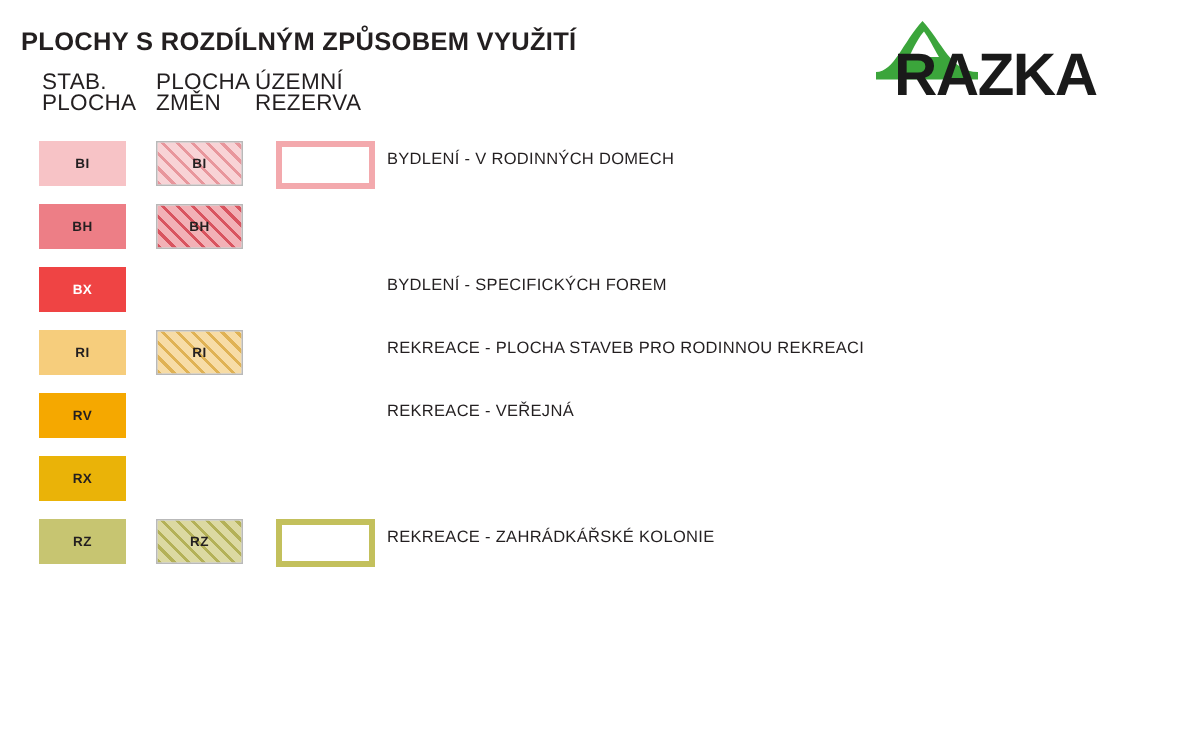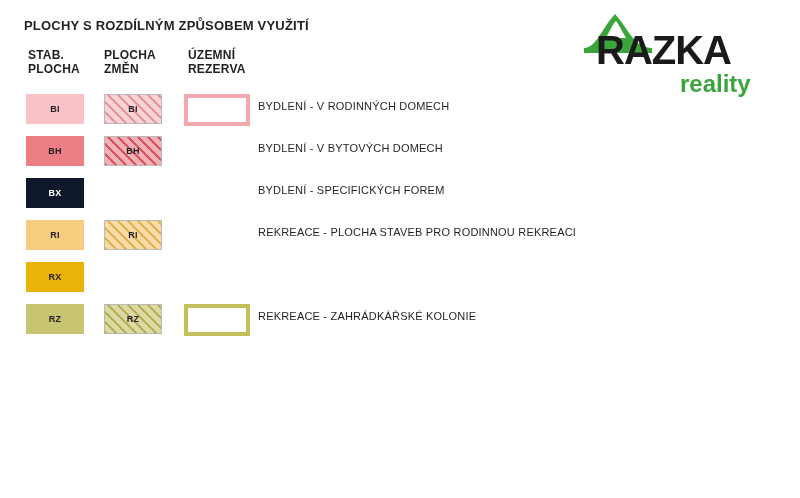--- a/index.html
+++ b/index.html
@@ -48,40 +48,40 @@
     font-size: 24px;
     font-weight: bold;
     color: #3ba53b;
     line-height: 1;
   }
 
   
   .title {
     position: absolute;
     top: 18px;
-    left: 24px;
-    font-size: 13px;
+    left: 14px;
+    font-size: 17px;
     font-weight: bold;
     letter-spacing: 0.2px;
     color: #231f20;
   }
 
   
   .col-head {
     position: absolute;
-    font-size: 12px;
-    font-weight: bold;
+    font-size: 15px;
+    font-weight: normal;
     line-height: 14px;
     color: #231f20;
     letter-spacing: 0.2px;
     white-space: pre-line;
   }
   .col-head.c1 { top: 48px; left: 28px; }
   .col-head.c2 { top: 48px; left: 104px; }
-  .col-head.c3 { top: 48px; left: 188px; }
+  .col-head.c3 { top: 48px; left: 170px; }
 
   
   .rows {
     position: absolute;
     top: 94px;
     left: 0;
     width: 800px;
   }
   .row {
     position: relative;
@@ -129,21 +129,20 @@
 <body>
 
 <div class="logo">
   <div class="logo-mark">
     <svg width="72" height="46" viewBox="0 0 72 46" xmlns="http://www.w3.org/2000/svg">
       <path d="M2 40 C 14 40, 20 20, 33 6 C 46 20, 52 40, 70 40 L 70 45 L 2 45 Z" fill="#3ba53b"></path>
       <path d="M24 30 C 28 22, 31 16, 34 13 C 37 17, 40 23, 44 30 Z" fill="#ffffff"></path>
     </svg>
   </div>
   <div class="logo-word">RAZKA</div>
-  <div class="logo-sub">reality</div>
 </div>
 
 <div class="title">PLOCHY S ROZDÍLNÝM ZPŮSOBEM VYUŽITÍ</div>
 
 <div class="col-head c1"><span>STAB.</span><br><span>PLOCHA</span></div>
 <div class="col-head c2"><span>PLOCHA</span><br><span>ZMĚN</span></div>
 <div class="col-head c3"><span>ÚZEMNÍ</span><br><span>REZERVA</span></div>
 
 <div class="rows" id="rows">
     <div class="row">
@@ -156,38 +155,43 @@
       <div class="swatch rez" style="border-color: rgb(243, 169, 173);"></div>
       <div class="row-label">BYDLENÍ - V RODINNÝCH DOMECH</div>
     </div>
     <div class="row">
       <div class="swatch stab" style="background: rgb(237, 126, 134);">
         <span>BH</span>
       </div>
       <div class="swatch zmen" style="background: repeating-linear-gradient(45deg, rgb(217, 84, 95) 0px, rgb(217, 84, 95) 2px, rgb(242, 177, 182) 2px, rgb(242, 177, 182) 7px);">
         <span class="hatch-label">BH</span>
       </div>
-      <div class="row-label">BYDLENÍ - V BYTOVÝCH DOMECH</div>
-    </div>
-    <div class="row">
-      <div class="swatch stab" style="background: #0f172a;">
+    </div>
+    <div class="row">
+      <div class="swatch stab" style="background: #ef4444;">
         <span style="color: rgb(255, 255, 255);">BX</span>
       </div>
       <div class="row-label">BYDLENÍ - SPECIFICKÝCH FOREM</div>
     </div>
     <div class="row">
       <div class="swatch stab" style="background: rgb(246, 205, 124);">
         <span>RI</span>
       </div>
       <div class="swatch zmen" style="background: repeating-linear-gradient(45deg, rgb(224, 178, 84) 0px, rgb(224, 178, 84) 2px, rgb(247, 220, 166) 2px, rgb(247, 220, 166) 7px);">
         <span class="hatch-label">RI</span>
       </div>
       <div class="row-label">REKREACE - PLOCHA STAVEB PRO RODINNOU REKREACI</div>
     </div>
     <div class="row">
+      <div class="swatch stab" style="background: rgb(245, 168, 0);">
+        <span>RV</span>
+      </div>
+      <div class="row-label">REKREACE - VEŘEJNÁ</div>
+    </div>
+    <div class="row">
       <div class="swatch stab" style="background: #eab308;">
         <span>RX</span>
       </div>
     </div>
     <div class="row">
       <div class="swatch stab" style="background: rgb(199, 197, 113);">
         <span>RZ</span>
       </div>
       <div class="swatch zmen" style="background: repeating-linear-gradient(45deg, rgb(180, 177, 88) 0px, rgb(180, 177, 88) 2px, rgb(220, 217, 162) 2px, rgb(220, 217, 162) 7px);">
         <span class="hatch-label">RZ</span>

